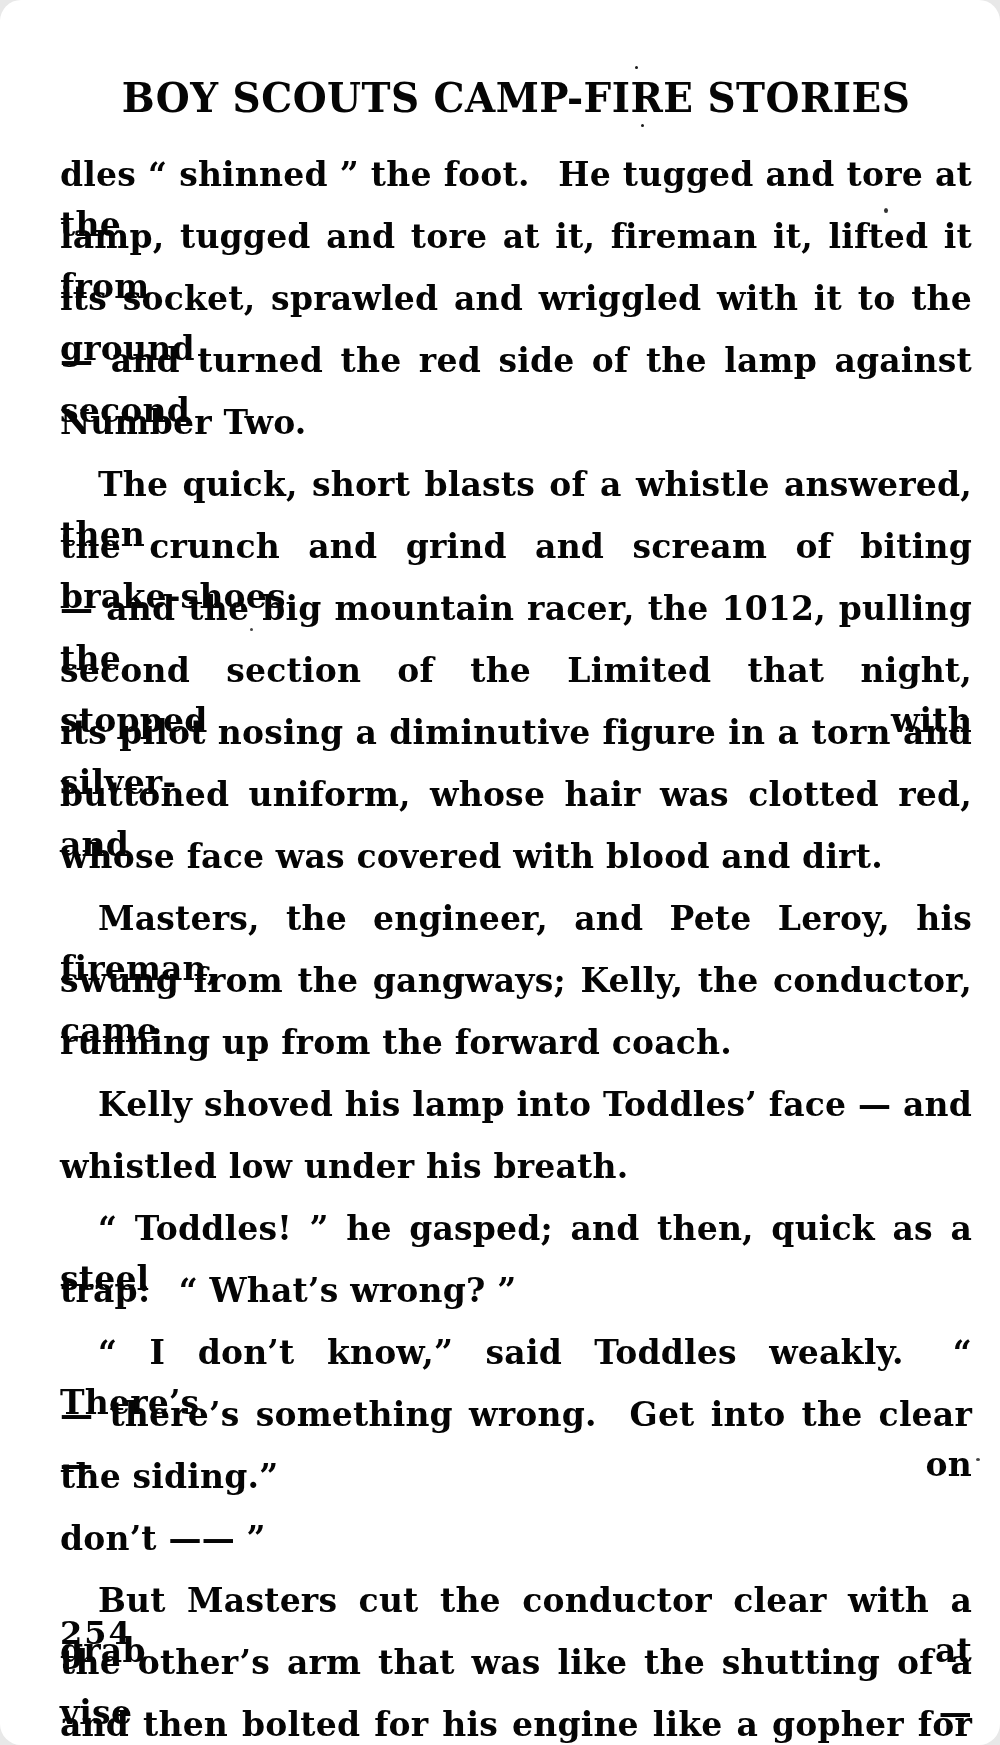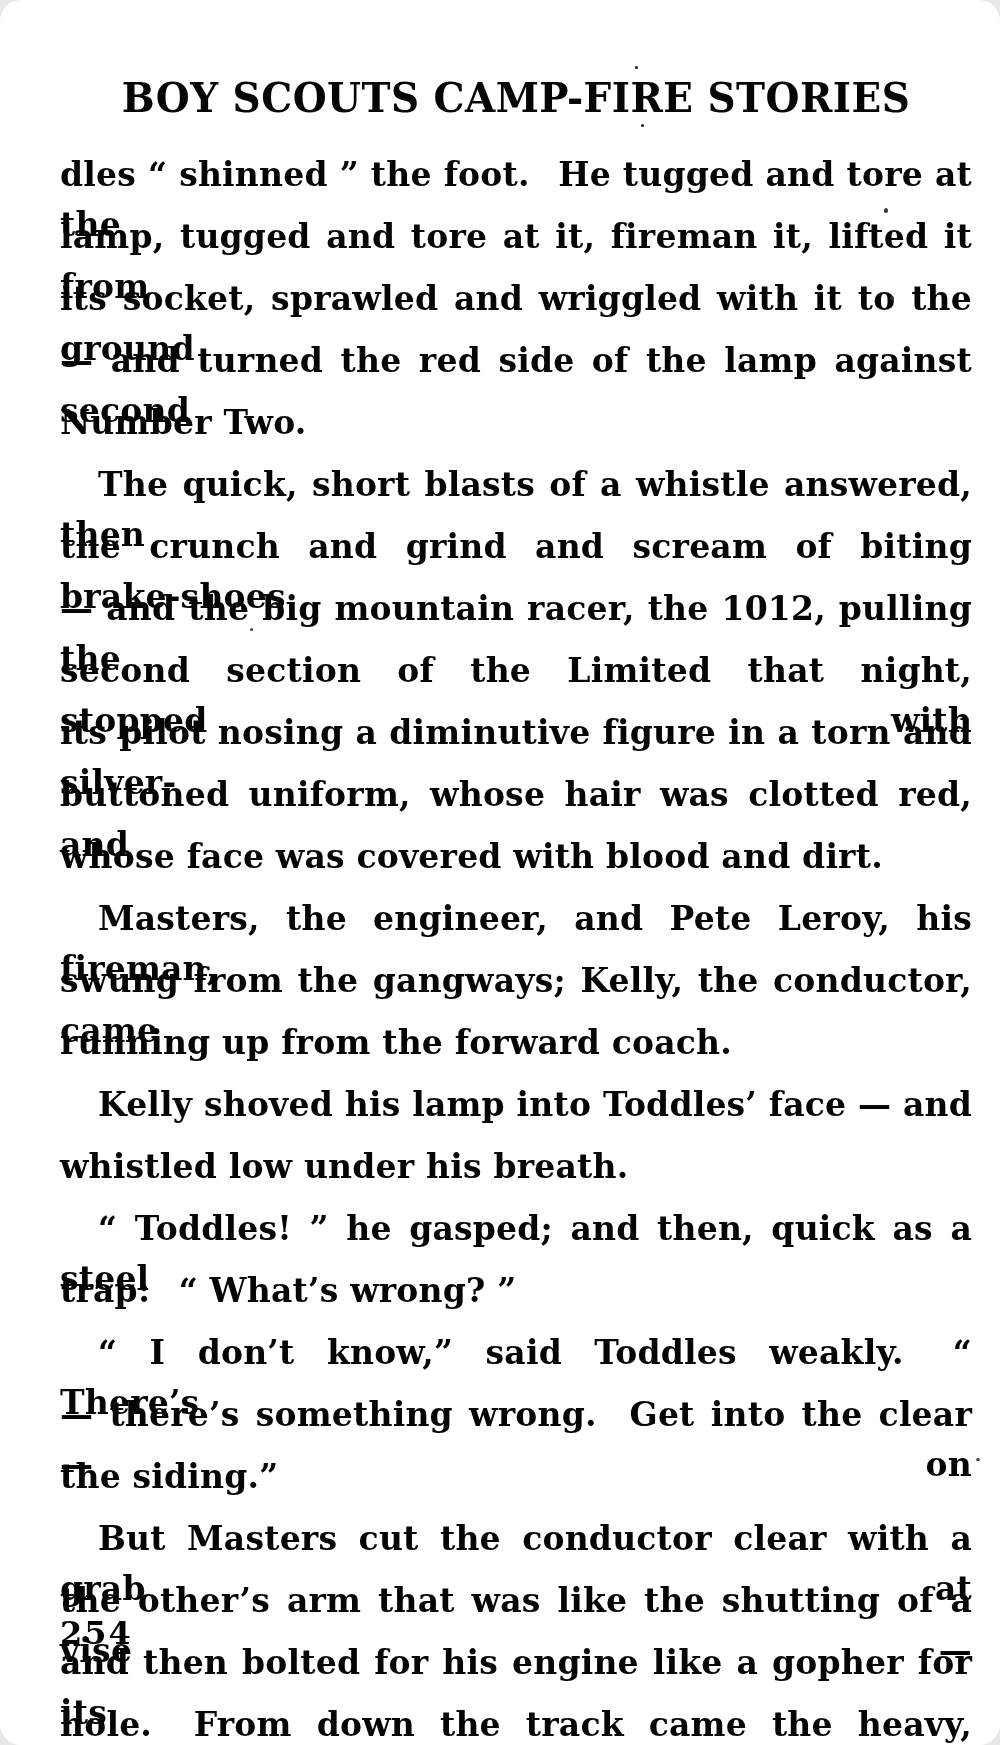--- a/index.html
+++ b/index.html
@@ -87,20 +87,21 @@
     <div class="line indent">Masters, the engineer, and Pete Leroy, his fireman,</div>
     <div class="line">swung from the gangways; Kelly, the conductor, came</div>
     <div class="line end">running up from the forward coach.</div>
     <div class="line indent">Kelly shoved his lamp into Toddles’ face — and</div>
     <div class="line end">whistled low under his breath.</div>
     <div class="line indent">“ Toddles! ” he gasped; and then, quick as a steel</div>
     <div class="line end">trap:  “ What’s wrong? ”</div>
     <div class="line indent">“ I don’t know,” said Toddles weakly.  “ There’s</div>
     <div class="line">— there’s something wrong.  Get into the clear — on</div>
     <div class="line end">the siding.”</div>
+    <div class="line end">don’t —— ”</div>
     <div class="line indent">But Masters cut the conductor clear with a grab at</div>
     <div class="line">the other’s arm that was like the shutting of a vise —</div>
     <div class="line">and then bolted for his engine like a gopher for its</div>
     <div class="line">hole.  From down the track came the heavy, grum-</div>
     <div class="line">bling roar of a freight.  Everybody flew then, and</div>
   </div>
 
   <div class="folio">254</div>
 
   <div class="speck s1"></div>

